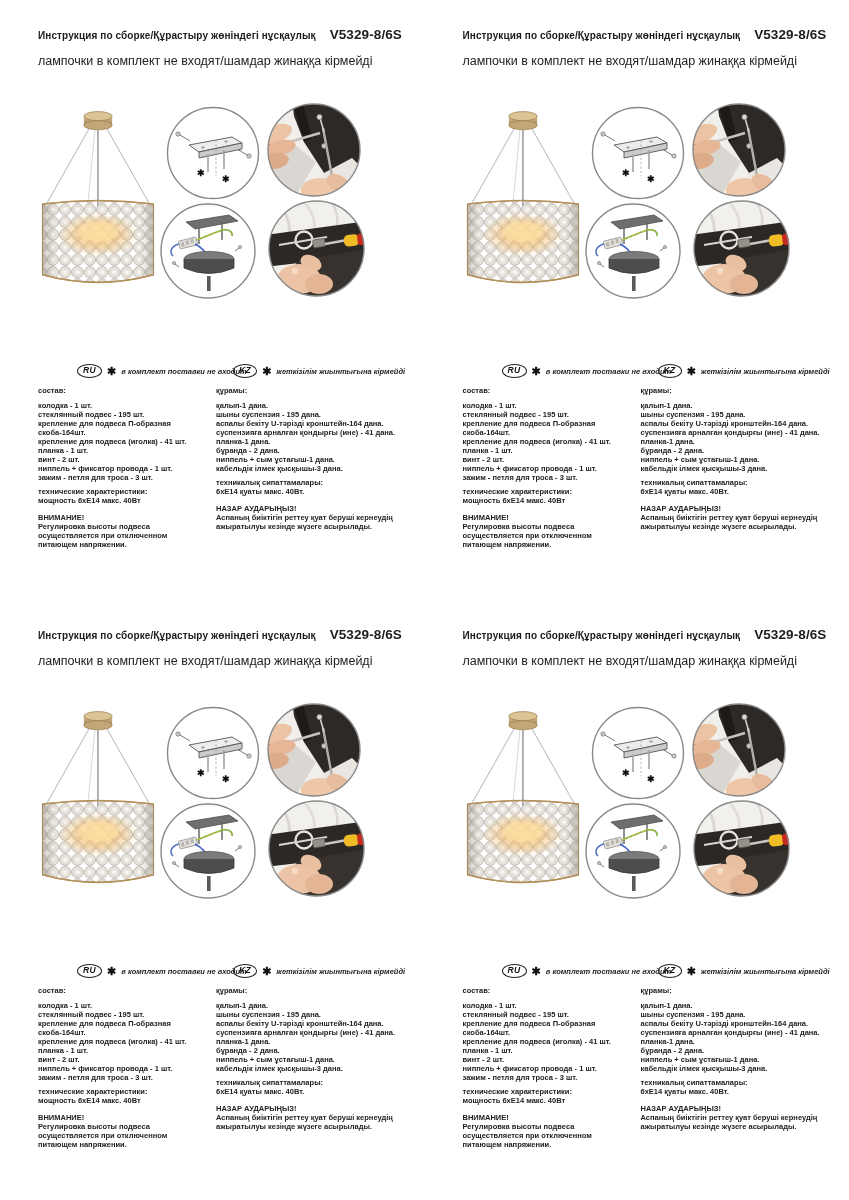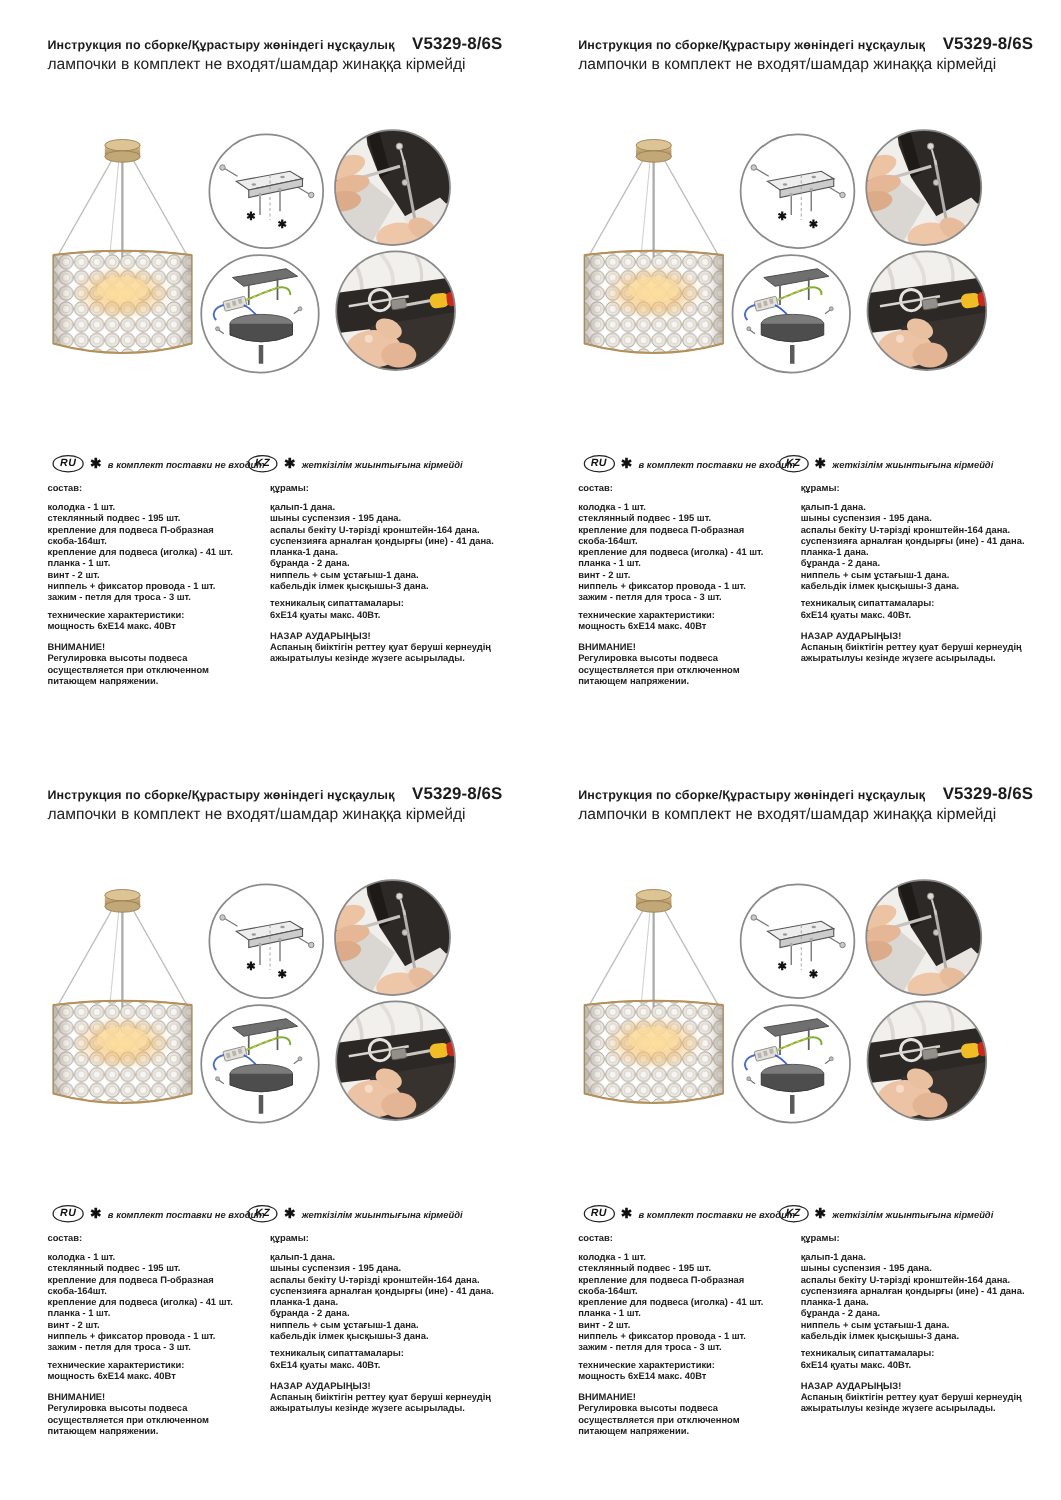--- a/index.html
+++ b/index.html
@@ -15,33 +15,33 @@
     grid-template-columns:424.5px 424.5px;
     grid-template-rows:600px 600px;
     background:#fff;
   }
   .sheet { position:relative; width:424.5px; height:600px; overflow:hidden; }
 
   
   .hdr { position:absolute; left:38px; top:27px; width:370px; }
   .hdr-line1 { font-size:10px; font-weight:bold; letter-spacing:.1px; white-space:nowrap; }
   .hdr-model { font-size:13.5px; font-weight:bold; margin-left:14px; }
-  .hdr-line2 { font-size:12.5px; margin-top:2px; color:#222; white-space:nowrap; }
+  .hdr-line2 { font-size:12.5px; margin-top:12px; color:#222; white-space:nowrap; }
 
   
   .fig { position:absolute; }
   .fig svg { display:block; width:100%; height:100%; }
   .fig-chandelier { left:34px;  top:103px; width:128px; height:190px; }
   .fig-diag1      { left:166px; top:106px; width:94px;  height:94px; }
   .fig-diag2      { left:159px; top:202px; width:98px;  height:98px; }
   .fig-photo1     { left:266px; top:102px; width:96px;  height:96px; }
   .fig-photo2     { left:267px; top:199px; width:99px;  height:99px; }
 
   
-  .note-row { position:absolute; top:363px; display:flex; align-items:center; gap:5px; height:16px; }
+  .note-row { position:absolute; top:363px; display:flex; align-items:center; gap:5px; height:16px;margin-left:35px; }
   .note-ru { left:42px; }
   .note-kz { left:198px; }
   .badge {
     display:inline-block; border:1.2px solid #222; border-radius:50%;
     font-size:8.5px; font-weight:bold; font-style:italic;
     padding:1px 5px 1.5px; letter-spacing:.4px; line-height:9px; color:#111;
   }
   .star { font-size:11px; font-weight:bold; line-height:10px; color:#111; }
   .note-text { font-size:7.5px; font-weight:bold; color:#222;font-style:italic; }
 

